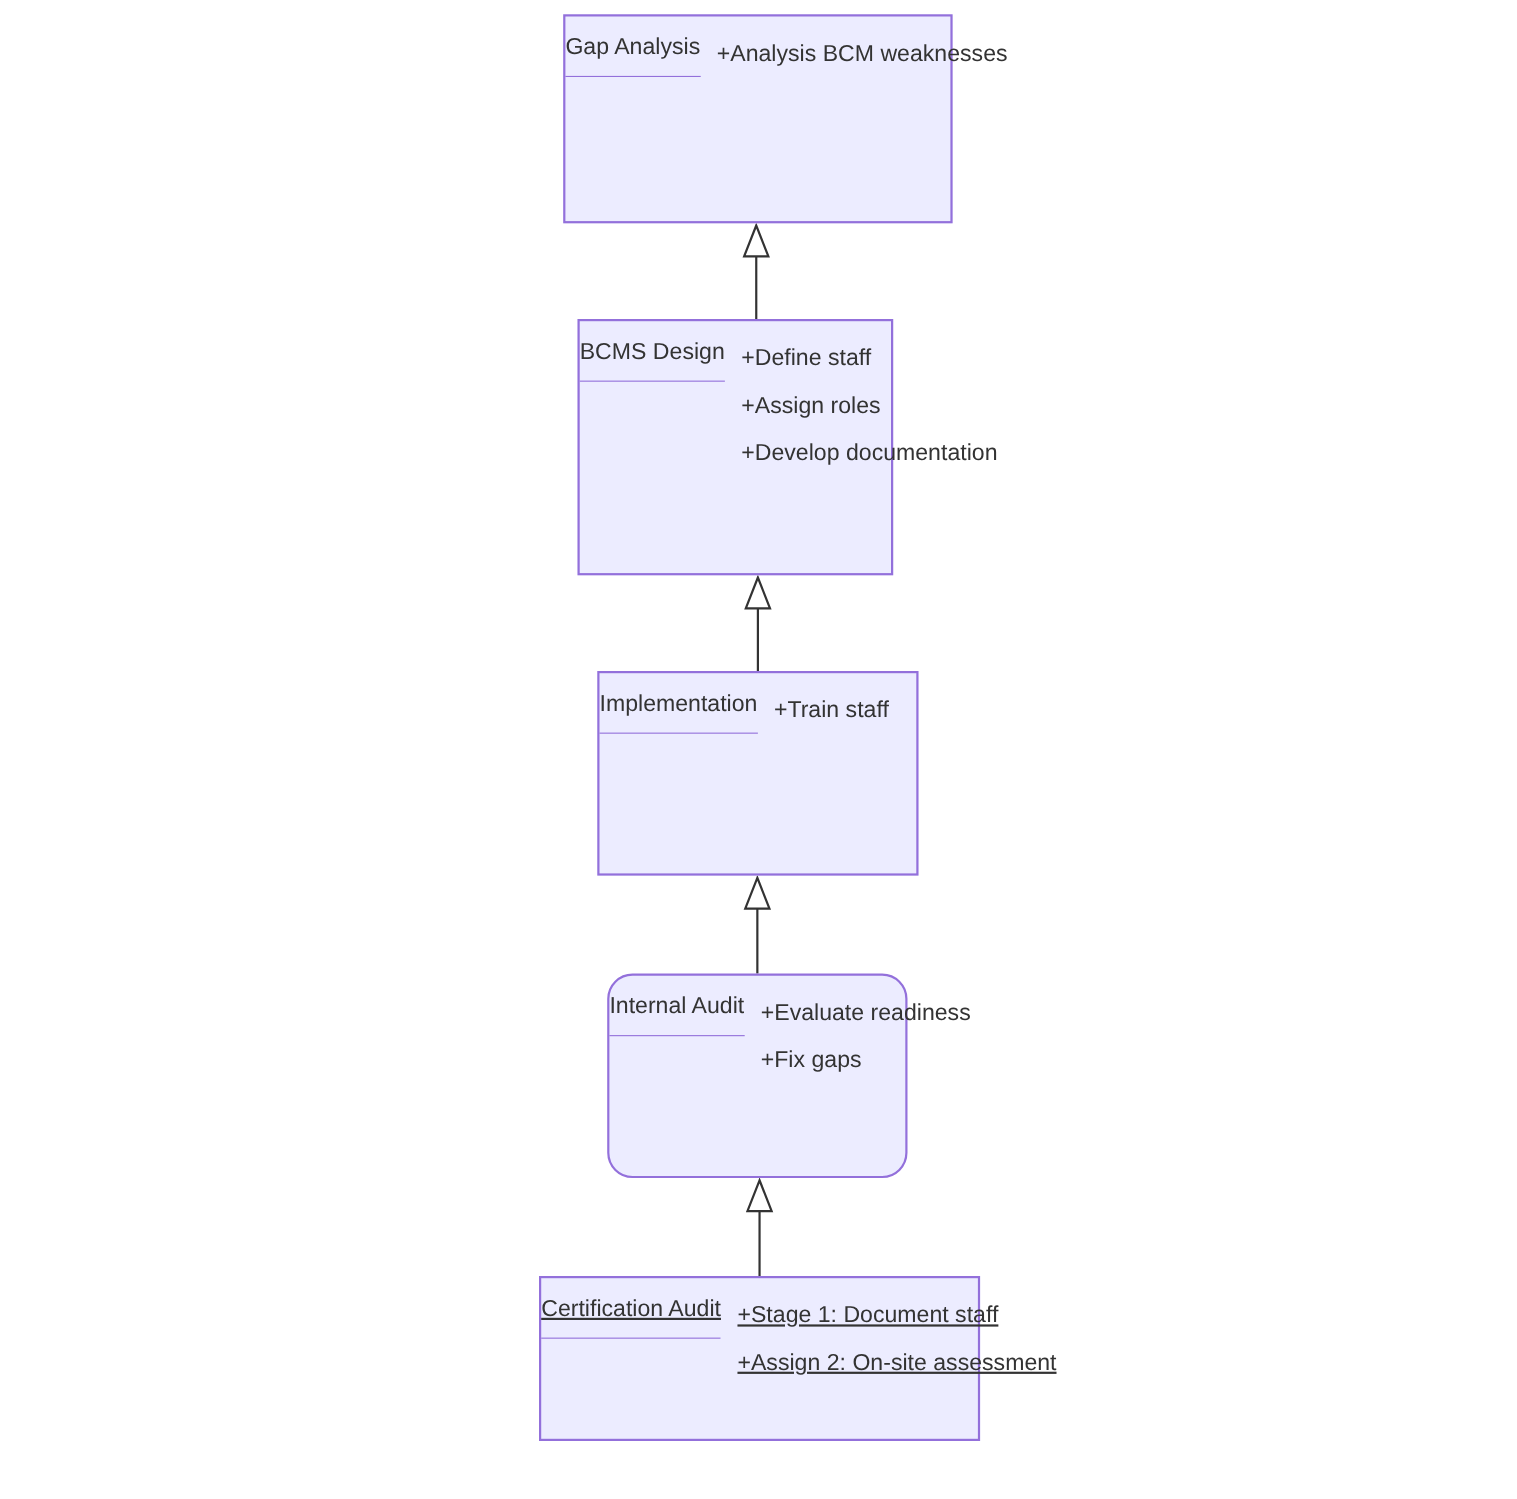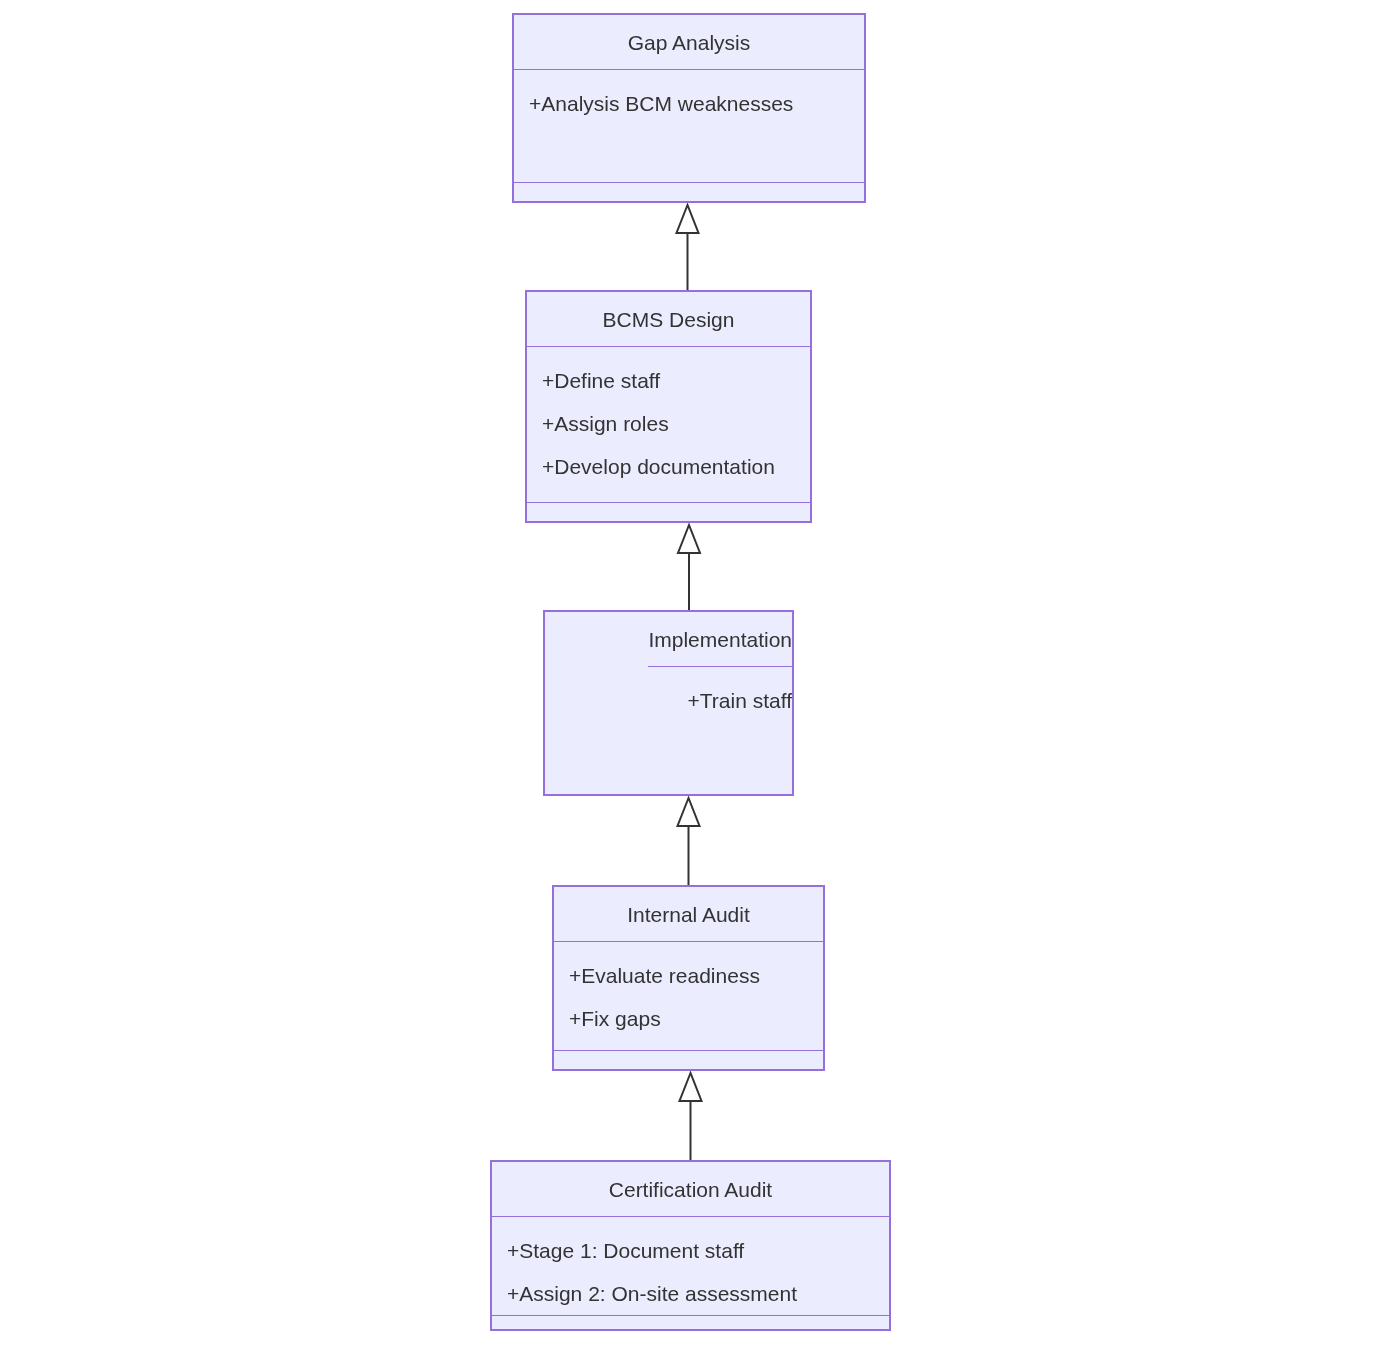--- a/index.html
+++ b/index.html
@@ -27,21 +27,21 @@
     width: 1379px;
     height: 1363px;
     pointer-events: none;
   }
   .class-box {
     position: absolute;
     background: var(--node-fill);
     border: 2px solid var(--node-border);
     color: var(--text-color);
     display: flex;
-    flex-direction: column;
+    flex-direction: row;
   }
   .class-title {
     height: 55px;
     line-height: 55px;
     text-align: center;
     font-size: 21px;
     border-bottom: 1px solid var(--node-border);
     white-space: nowrap;
   }
   .class-body {
@@ -83,36 +83,36 @@
       </div>
       <div class="class-box" style="left: 525px; top: 290px; width: 287px; height: 233px;">
         <div class="class-title">BCMS Design</div>
         <div class="class-body">
           <div class="class-member">+Define staff</div>
           <div class="class-member">+Assign roles</div>
           <div class="class-member">+Develop documentation</div>
         </div>
         <div class="class-footer"></div>
       </div>
-      <div class="class-box" style="left: 543px; top: 610px; width: 251px; height: 186px; align-items: flex-end;">
+      <div class="class-box" style="left: 543px; top: 610px; width: 292px; height: 186px;">
         <div class="class-title">Implementation</div>
         <div class="class-body">
           <div class="class-member">+Train staff</div>
         </div>
         <div class="class-footer"></div>
       </div>
-      <div class="class-box" style="left: 552px; top: 885px; width: 273px; height: 186px;">
+      <div class="class-box" style="left: 552px; top: 885px; width: 273px; height: 186px; border-radius: 23px;">
         <div class="class-title">Internal Audit</div>
         <div class="class-body">
           <div class="class-member">+Evaluate readiness</div>
           <div class="class-member">+Fix gaps</div>
         </div>
         <div class="class-footer"></div>
       </div>
-      <div class="class-box" style="left: 490px; top: 1160px; width: 401px; height: 171px;">
+      <div class="class-box" style="left: 490px; top: 1160px; width: 401px; height: 150px; text-decoration: underline;">
         <div class="class-title">Certification Audit</div>
         <div class="class-body">
           <div class="class-member">+Stage 1: Document staff</div>
           <div class="class-member">+Assign 2: On-site assessment</div>
         </div>
         <div class="class-footer"></div>
       </div>
     </div>
 </div>
 

